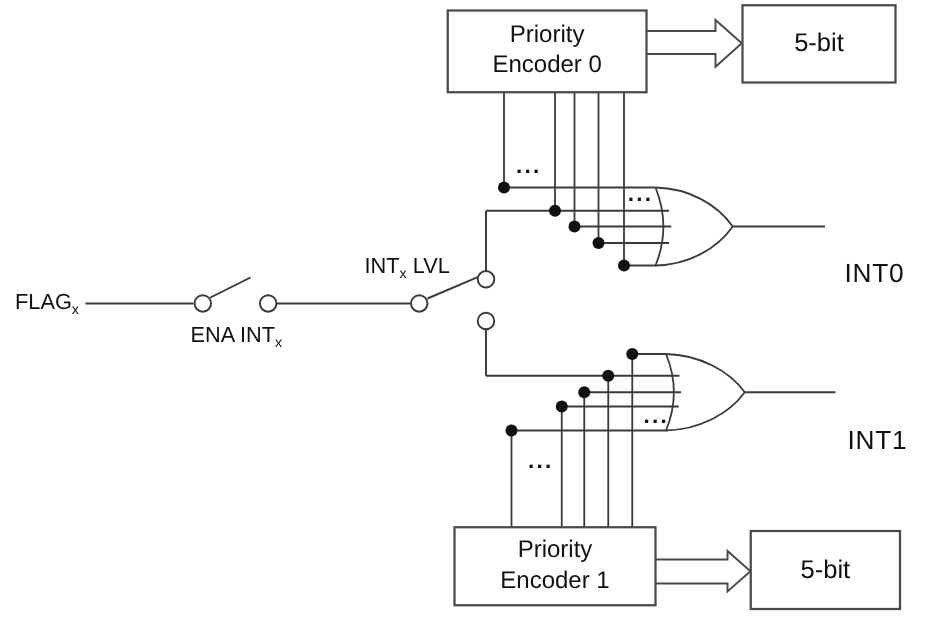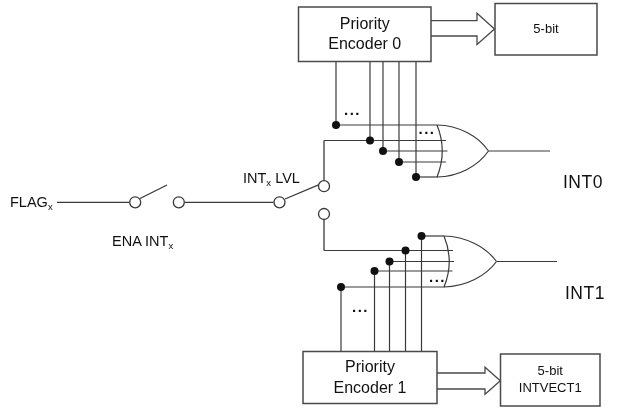--- a/index.html
+++ b/index.html
@@ -42,21 +42,21 @@
   .boxlbl {
     position: absolute;
     display: flex;
     flex-direction: column;
     align-items: center;
     justify-content: center;
     text-align: center;
     line-height: 1.28;
   }
   .enc-lbl { font-size: 16px; }
-  .vec-lbl { font-size: 13px; }
+  .vec-lbl { font-size: 17px; }
   .ellipsis-text {
     font-family: "Liberation Sans", sans-serif;
     font-size: 15px;
     font-weight: bold;
     letter-spacing: 1.5px;
     fill: #111111;
   }
 </style>
 </head>
 <body>
@@ -162,28 +162,27 @@
   </div>
   <div class="boxlbl vec-lbl" style="left:495px; top:3.5px; width:102px; height:51.5px;">
     <span>5-bit</span>
   </div>
   <div class="boxlbl enc-lbl" style="left:303px; top:351.5px; width:134px; height:52px;">
     <span>Priority</span>
     <span>Encoder 1</span>
   </div>
   <div class="boxlbl vec-lbl" style="left:500.5px; top:354px; width:99.5px; height:52px;">
     <span>5-bit</span>
-    <span>INTVECT1</span>
   </div>
 
   <div class="lbl sig" style="left:10px; top:194px;">
     <span>FLAG</span><span class="sub">x</span>
   </div>
 
-  <div class="lbl sig" style="left:112px; top:215.5px;margin-top:17px;">
+  <div class="lbl sig" style="left:127px; top:215.5px;">
     <span>ENA INT</span><span class="sub">x</span>
   </div>
 
   <div class="lbl sig" style="left:243px; top:170px;">
     <span>INT</span><span class="sub">x</span><span> LVL</span>
   </div>
 
   <div class="lbl out-lbl" style="left:563px; top:140px;">INT0</div>
 
   <div class="lbl out-lbl" style="left:565px; top:251px;">INT1</div>

